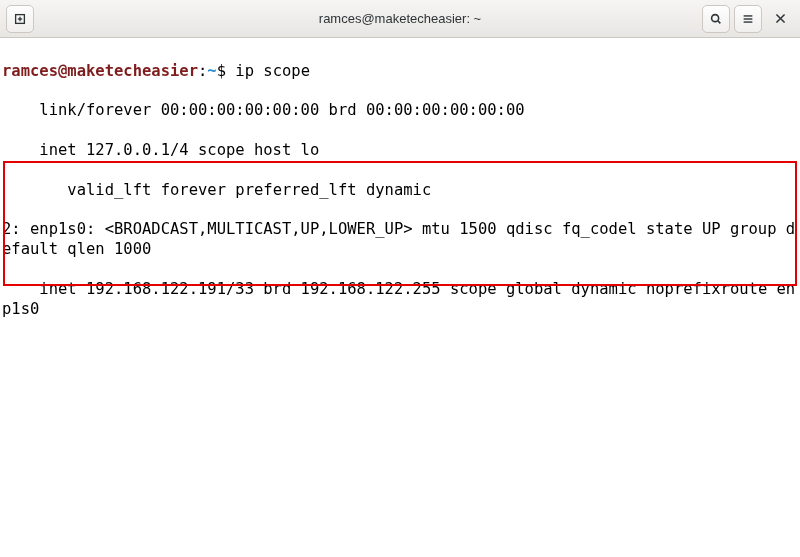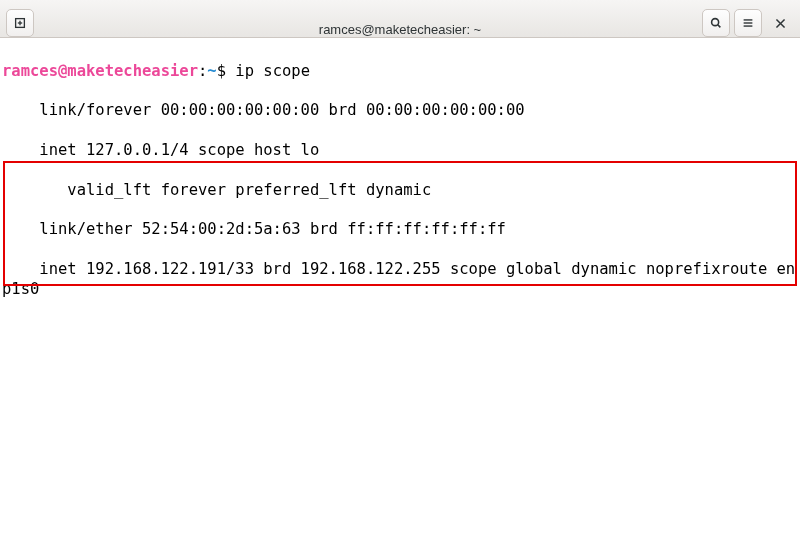--- a/index.html
+++ b/index.html
@@ -12,21 +12,21 @@
       height: 557px;
       background: #f6f5f4;
       font-family: sans-serif;
       overflow: hidden;
     }
     .titlebar {
       height: 38px;
       background: linear-gradient(to bottom, #f6f5f4, #e8e6e3);
       border-bottom: 1px solid #cdc7c2;
       display: flex;
-      align-items: flex-end;
+      align-items: center;
       padding: 0 6px;
       position: relative;
     }
     .titlebar-left {
       display: flex;
       align-items: center;
     }
     .titlebar-center {
       position: absolute;
       left: 50%;
@@ -74,21 +74,21 @@
       font-family: "DejaVu Sans Mono", "Liberation Mono", monospace;
       font-size: 15.5px;
       line-height: 1.28;
       color: #000000;
       overflow: hidden;
       white-space: pre-wrap;
       word-break: break-all;
       position: relative;
     }
     .prompt-user {
-      color: #ec4899;
+      color: #7f1d1d;
       font-weight: bold;
     }
     .prompt-path {
       color: #268bd2;
       font-weight: bold;
     }
     .highlight-box {
       border: 2px solid #e40000;
       position: absolute;
       left: 3px;
@@ -134,16 +134,16 @@
       </svg>
     </div>
   </div>
 </div>
 
 <div class="terminal">
 <div class="term-line"><span class="prompt-user">ramces@maketecheasier</span><span>:</span><span class="prompt-path">~</span><span>$</span> <span>ip scope</span></div>
 <div class="term-line">    link/forever 00:00:00:00:00:00 brd 00:00:00:00:00:00</div>
 <div class="term-line">    inet 127.0.0.1/4 scope host lo</div>
 <div class="term-line">       valid_lft forever preferred_lft dynamic</div>
-<div class="term-line">    link/ether 52:54:00:2d:5a:63 brd ff:ff:ff:ff:ff:ff</div>
+<div class="term-line">2: enp1s0: &lt;BROADCAST,MULTICAST,UP,LOWER_UP&gt; mtu 1500 qdisc fq_codel state UP group default qlen 1000</div>
 <div class="term-line">    inet 192.168.122.191/33 brd 192.168.122.255 scope global dynamic noprefixroute enp1s0</div>
 <div class="highlight-box" style="top:123px;height:125px;"></div>
 </div>
 
 </body></html>

